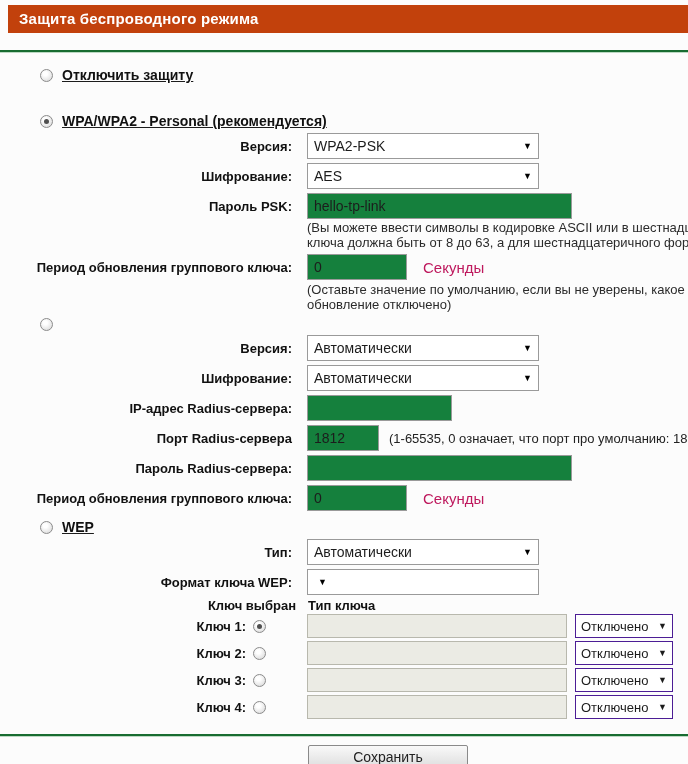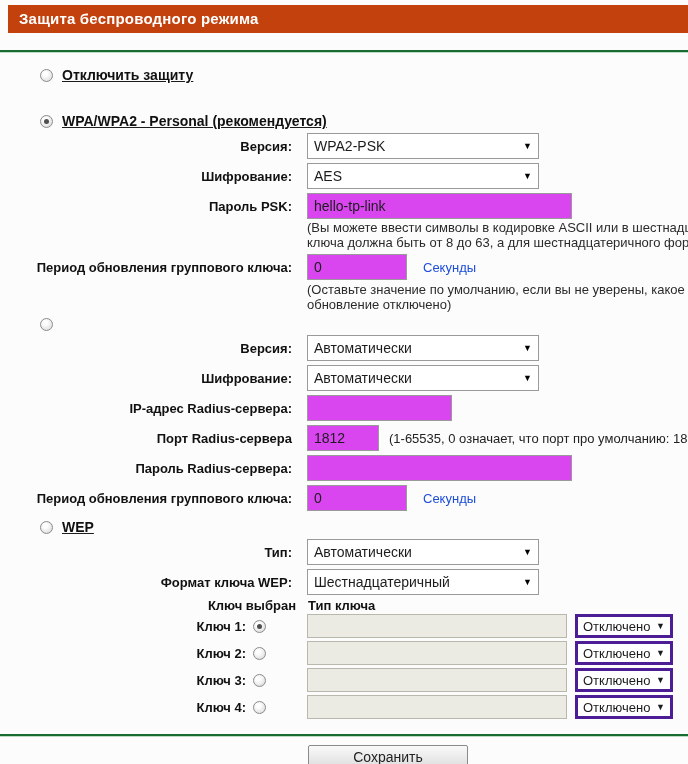--- a/index.html
+++ b/index.html
@@ -25,41 +25,41 @@
   .frow { display:flex; align-items:center; margin-top:4px; }
   .flabel { width:300px; text-align:right; padding-right:8px; font-weight:bold;
     font-size:13px; color:#111111; flex:none; }
   .frow > .ctl { margin-left:7px; }
 
   .selectbox { width:232px; height:26px; border:1px solid #9a9a9a; background:#ffffff;
     display:flex; align-items:center; font-size:14px; padding:0 6px; cursor:default; }
   .selectbox .stext { flex:1; white-space:nowrap; overflow:hidden; }
   .selectbox .arrow { font-size:9px; color:#000000; margin-left:4px; flex:none; }
 
-  input.txt { height:26px; border:1px solid #9a9a9a; background:#d946ef;
+  input.txt { height:26px; border:1px solid #9a9a9a; background:#15803d;
     font:14px "Liberation Sans","DejaVu Sans",sans-serif; padding:0 6px; color:#1c1c1c; }
   .w-psk{width:265px} .w-small{width:100px} .w-port{width:72px} .w-ip{width:145px} .w-radpw{width:265px}
-  .unit { margin-left:16px; font-size:13px; color:#1d4ed8; }
+  .unit { margin-left:16px; font-size:15px; color:#be185d; }
   .hintinline { margin-left:10px; font-size:13px; white-space:nowrap; color:#222222; }
   .hintblock { margin-left:300px; padding-left:7px; font-size:13px; line-height:15px;
     white-space:nowrap; color:#2b2b2b; }
 
   .wepheader { display:flex; align-items:center; margin-top:2px; height:16px;
     font-weight:bold; font-size:13px; color:#111111; }
   .wh1 { width:300px; text-align:right; padding-right:4px; }
   .wh2 { width:260px; margin-left:7px; text-align:center; }
   .wh3 { margin-left:8px; width:98px; }
 
   .keyrow { display:flex; align-items:center; height:26px; margin-bottom:1px; }
   .keycell { width:300px; display:flex; justify-content:flex-end; align-items:center;
     padding-right:34px; flex:none; }
   .keylabel { font-weight:bold; font-size:13px; margin-right:7px; color:#111111; }
   input.wepkey { width:260px; height:24px; margin-left:7px; background:#ebebe4;
     border:1px solid #b8b8ad; }
-  .wepsel { width:98px; height:24px; margin-left:8px; border:3px solid #4c1d95;
+  .wepsel { width:98px; height:24px; margin-left:8px; border:1px solid #4c1d95;
     background:#ffffff; display:flex; align-items:center; font-size:13px;
     padding:0 5px; cursor:default; }
   .wepsel .stext { flex:1; white-space:nowrap; overflow:hidden; }
   .wepsel .arrow { font-size:9px; margin-left:2px; flex:none; }
 
   .savebtn { display:block; margin:9px 0 0 308px; width:160px; height:24px;
     border:1px solid #8a8a8a; border-radius:2px;
     background:linear-gradient(#f9f9f9,#dddddd); color:#222222;
     font:14px "Liberation Sans","DejaVu Sans",sans-serif; cursor:default; }
 </style>
@@ -156,21 +156,20 @@
 <div class="frow mt6">
   <span class="flabel">Тип:</span>
   <div class="selectbox ctl">
     <span class="stext">Автоматически</span>
     <span class="arrow">▼</span>
   </div>
 </div>
 <div class="frow">
   <span class="flabel">Формат ключа WEP:</span>
   <div class="selectbox ctl">
-    <span class="stext">Шестнадцатеричный</span>
     <span class="arrow">▼</span>
   </div>
 </div>
 
 <div class="wepheader mt4">
   <span class="wh1">Ключ выбран</span>
   <span class="wh3">Тип ключа</span>
 </div>
 
 <div class="keyrow">

